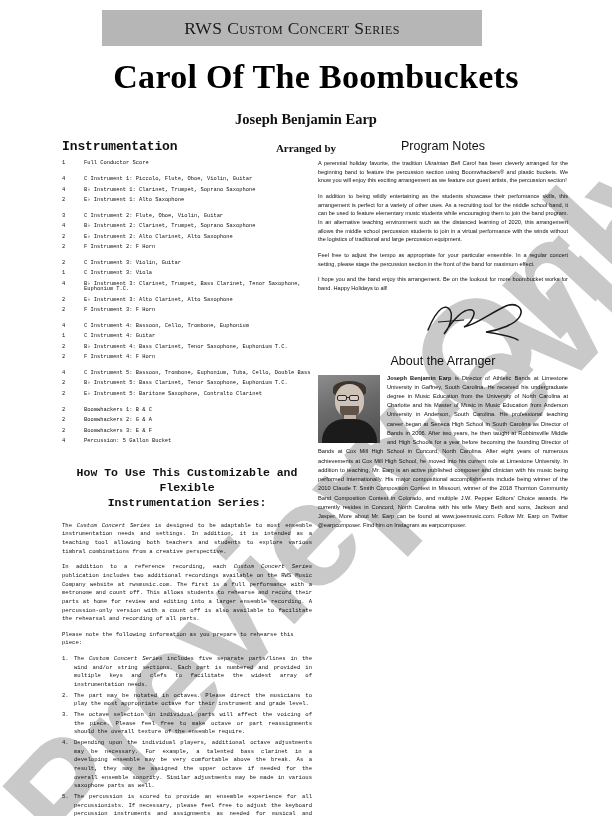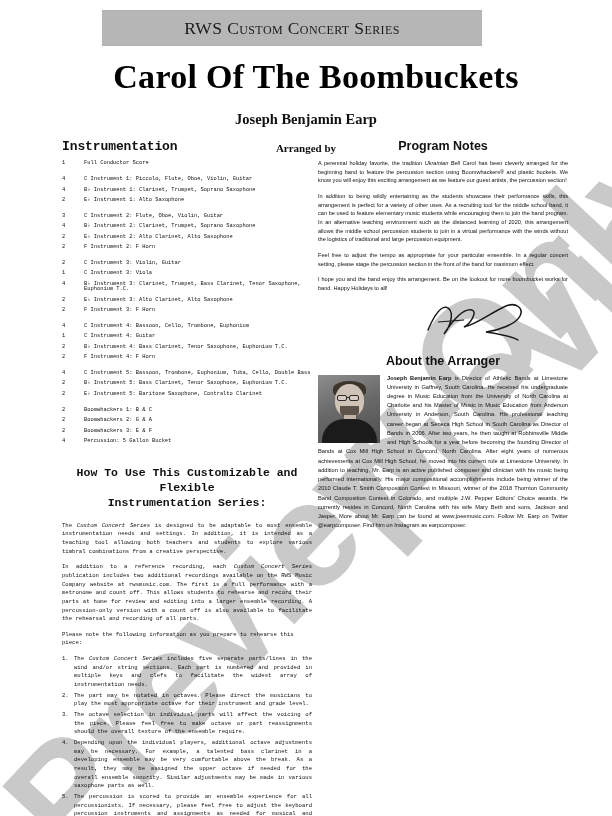--- a/index.html
+++ b/index.html
@@ -116,21 +116,21 @@
   }
 
   ol.notes { margin: 0; padding: 0; list-style: none; font-size: 5.6px; }
   ol.notes li {
     display: flex; margin-bottom: 2px; line-height: 1.55; text-align: justify;
   }
   ol.notes li .num { width: 12px; flex: 0 0 12px; }
   ol.notes li .body { flex: 1 1 auto; text-align: justify; }
 
   
-  .rc-head { text-align:center; font-weight:bold; font-size:12.5px; margin: 0 0 6px 0; }
+  .rc-head { text-align:center; font-weight:normal; font-size:12.5px; margin: 0 0 6px 0; }
   .rc-head.second { margin-top: 12px; }
   .rc-head.third  { margin-top: 8px; }
 
   .signature {
     height: 46px; position: relative; margin-top: 2px;
   }
   .signature svg { position:absolute; right: 28px; top: 0; }
 
   
   .bio-wrap { font-size: 5.7px; line-height: 1.62; text-align: justify; }

